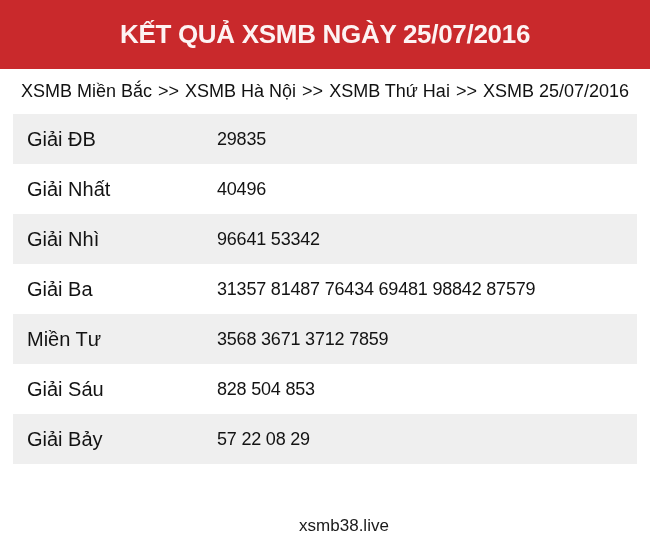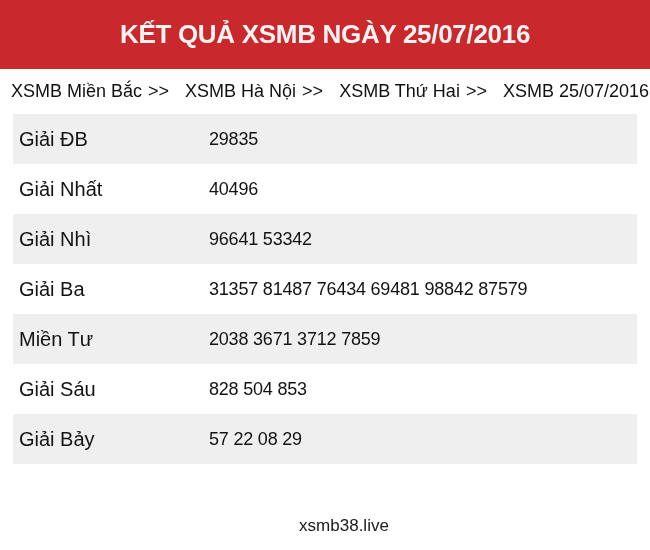--- a/index.html
+++ b/index.html
@@ -33,33 +33,32 @@
     height: 45px;
     display: flex;
     align-items: center;
     justify-content: center;
     font-size: 18px;
     color: #111111;
     white-space: nowrap;
   }
   .crumb {
     cursor: pointer;
-    margin-left: 10px;
   }
   .crumb-sep {
     margin: 0 6px;
   }
   .results {
     margin: 0 13px;
   }
   .row {
     height: 50px;
     display: flex;
     align-items: center;
-    padding-left: 6px;
+    padding-left: 14px;
     box-sizing: border-box;
   }
   .row:nth-child(odd) {
     background: var(--stripe, #efefef);
   }
   .row .label {
     flex: 0 0 190px;
     width: 190px;
     font-size: 20px;
     white-space: nowrap;
@@ -119,21 +118,21 @@
     <span class="numbers">96641 53342</span>
   </div>
 
   <div class="row">
     <span class="label">Giải Ba</span>
     <span class="numbers">31357 81487 76434 69481 98842 87579</span>
   </div>
 
   <div class="row">
     <span class="label">Miền Tư</span>
-    <span class="numbers">2038 3671 3712 7859</span>
+    <span class="numbers">3568 3671 3712 7859</span>
   </div>
 
 
   <div class="row">
     <span class="label">Giải Sáu</span>
     <span class="numbers">828 504 853</span>
   </div>
 
   <div class="row">
     <span class="label">Giải Bảy</span>

